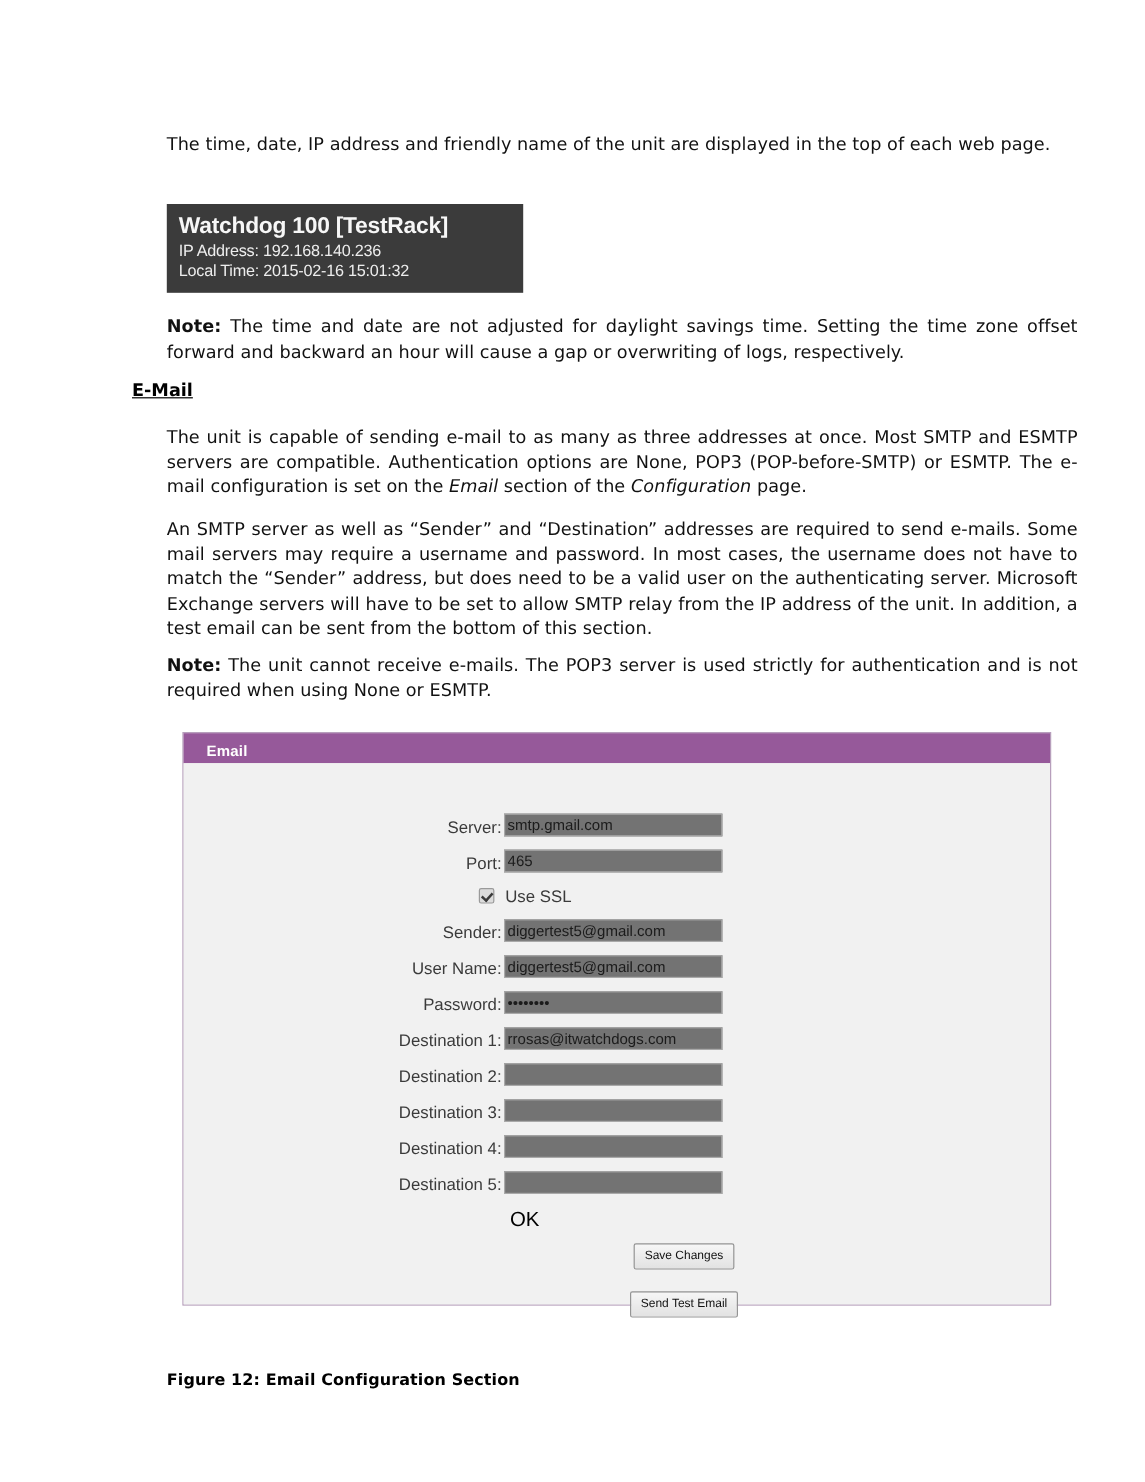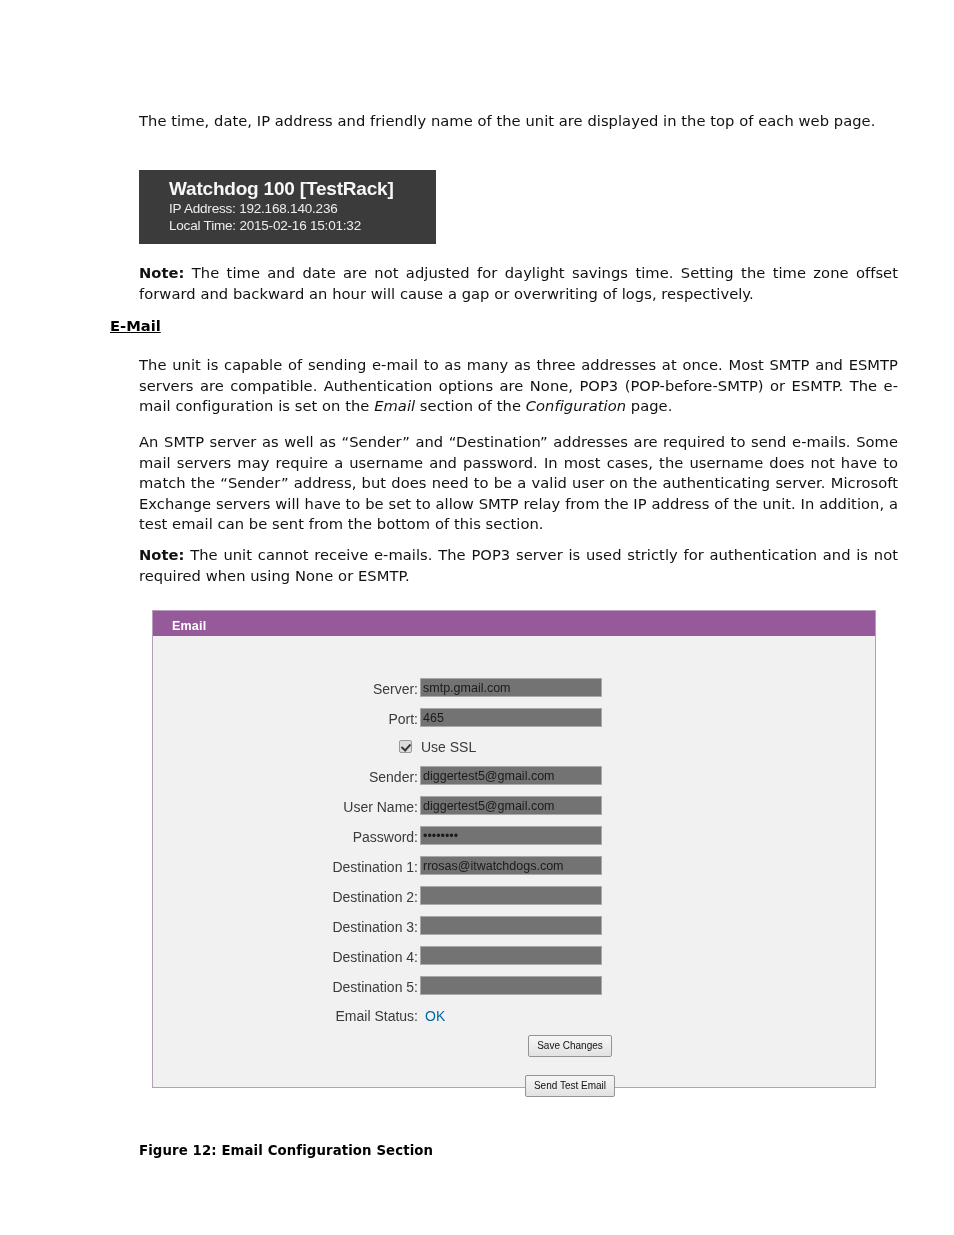--- a/index.html
+++ b/index.html
@@ -50,21 +50,21 @@
 
   
   .banner {
     position: absolute;
     left: 139px;
     top: 170px;
     width: 297px;
     height: 74px;
     background: #3b3b3b;
     box-sizing: border-box;
-    padding: 8px 0 0 30px;
+    padding: 8px 0 0 10px;
     color: #f2f2f2;
   }
   .banner-title {
     font-family: "Liberation Sans", sans-serif;
     font-size: 19px;
     font-weight: bold;
     line-height: 22px;
     color: #f7f7f7;
     white-space: nowrap;
     letter-spacing: -0.2px;
@@ -197,22 +197,22 @@
     text-align: right;
     font-family: "Liberation Sans", sans-serif;
     font-size: 14px;
     color: #3b3b3b;
     line-height: 19px;
   }
   .statusvalue {
     position: absolute;
     left: 272px;
     font-family: "Liberation Sans", sans-serif;
-    font-size: 14px;
-    color: #0369a1;
+    font-size: 17px;
+    color: #000000;
     line-height: 19px;
   }
 
   
   .btnwrap {
     position: absolute;
     left: 0;
     width: 100%;
     text-align: center;
   }
@@ -325,21 +325,20 @@
         <span class="flabel">Destination 4:</span>
         <input class="finput" type="text" value="" style="">
       </div>
 
       <div class="frow" style="top:340px;">
         <span class="flabel">Destination 5:</span>
         <input class="finput" type="text" value="" style="">
       </div>
 
       <div class="statusrow" style="top:371px;">
-        <span class="statuslabel">Email Status:</span>
         <span class="statusvalue">OK</span>
       </div>
 
       <div class="btnwrap" style="top:398px;">
         <button class="btn btn-offset">Save Changes</button>
       </div>
 
       <div class="btnwrap" style="top:438px;">
         <button class="btn btn-offset">Send Test Email</button>
       </div>

